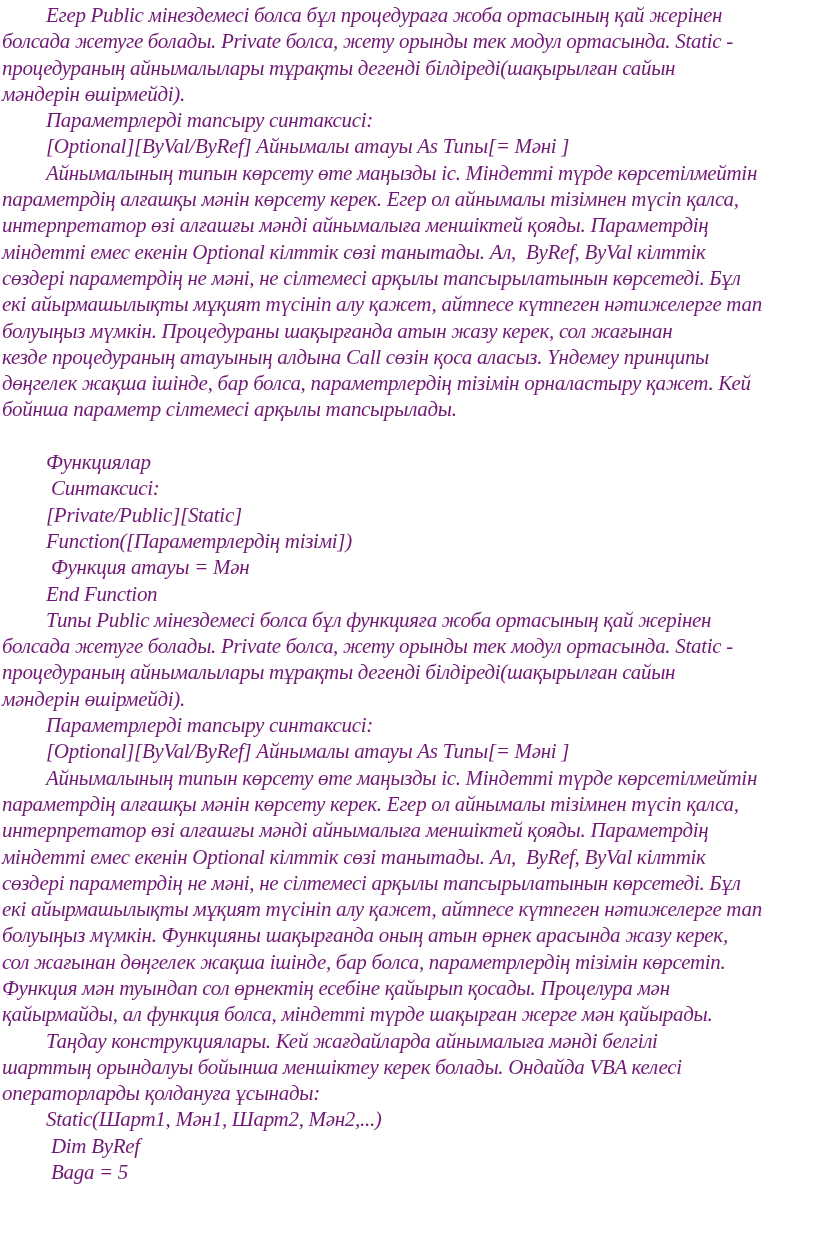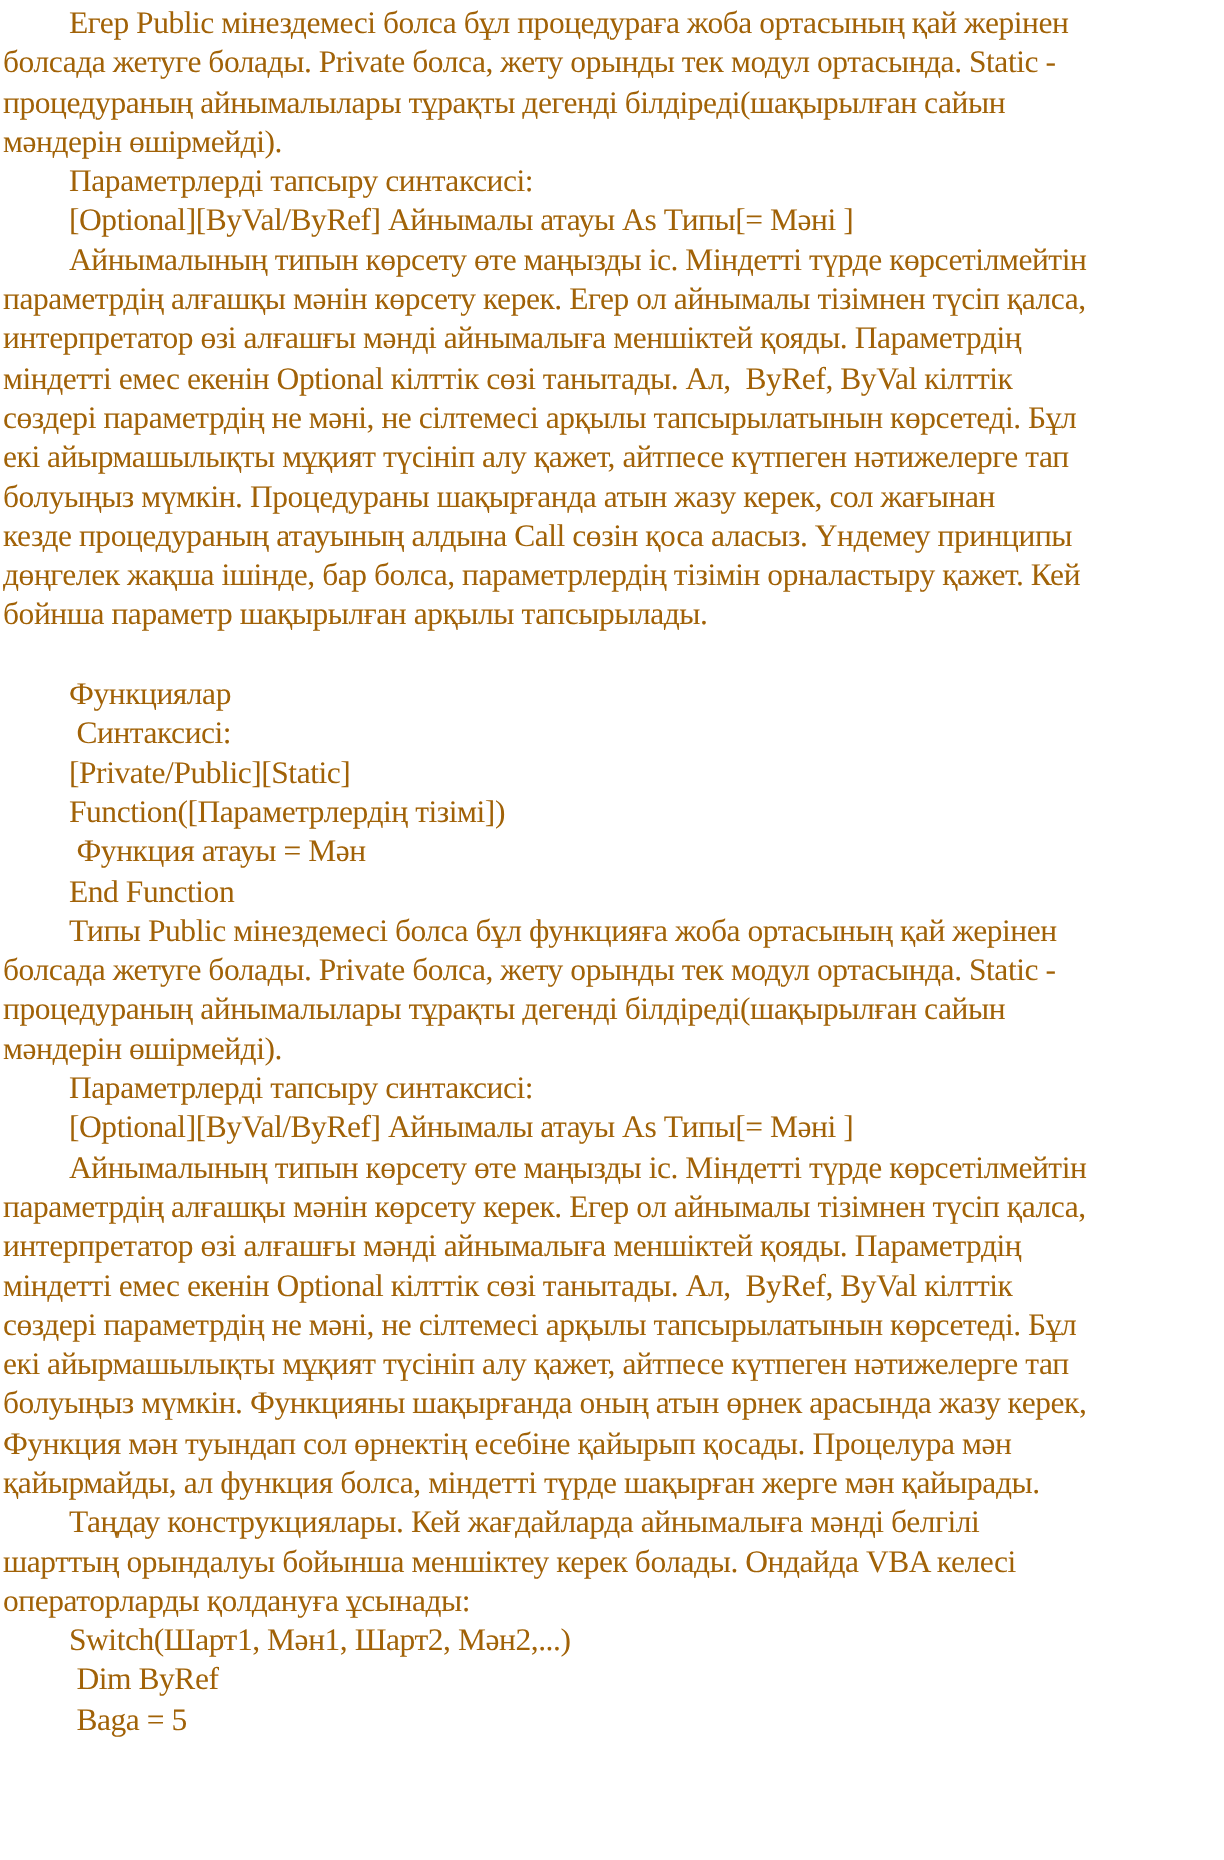--- a/index.html
+++ b/index.html
@@ -33,21 +33,21 @@
     line-height: 26.3px;
     white-space: pre;
     overflow: visible;
   }
   .line.indent { padding-left: 44px; }
 </style>
 </head>
 <body style="background: rgb(255, 255, 255);">
 
 <div class="page">
-  <div class="doc" id="doc" style="color: #a16207;">
+  <div class="doc" id="doc" style="color: #701a75; font-style: italic;">
       <div class="para">
         <div class="line indent">Егер Public мінездемесі болса бұл процедураға жоба ортасының қай жерінен</div>
         <div class="line">болсада жетуге болады. Private болса, жету орынды тек модул ортасында. Static -</div>
         <div class="line">процедураның айнымалылары тұрақты дегенді білдіреді(шақырылған сайын</div>
         <div class="line">мәндерін өшірмейді).</div>
       </div>
       <div class="para">
         <div class="line indent">Параметрлерді тапсыру синтаксисі:</div>
       </div>
       <div class="para">
@@ -56,21 +56,21 @@
       <div class="para">
         <div class="line indent">Айнымалының типын көрсету өте маңызды іс. Міндетті түрде көрсетілмейтін</div>
         <div class="line">параметрдің алғашқы мәнін көрсету керек. Егер ол айнымалы тізімнен түсіп қалса,</div>
         <div class="line">интерпретатор өзі алғашғы мәнді айнымалыға меншіктей қояды. Параметрдің</div>
         <div class="line">міндетті емес екенін Optional кілттік сөзі танытады. Ал,  ByRef, ByVal кілттік</div>
         <div class="line">сөздері параметрдің не мәні, не сілтемесі арқылы тапсырылатынын көрсетеді. Бұл</div>
         <div class="line">екі айырмашылықты мұқият түсініп алу қажет, айтпесе күтпеген нәтижелерге тап</div>
         <div class="line">болуыңыз мүмкін. Процедураны шақырғанда атын жазу керек, сол жағынан</div>
         <div class="line">кезде процедураның атауының алдына Call сөзін қоса аласыз. Үндемеу принципы</div>
         <div class="line">дөңгелек жақша ішінде, бар болса, параметрлердің тізімін орналастыру қажет. Кей</div>
-        <div class="line">бойнша параметр шақырылған арқылы тапсырылады.</div>
+        <div class="line">бойнша параметр сілтемесі арқылы тапсырылады.</div>
       </div>
       <div class="para">
         <div class="line"></div>
       </div>
       <div class="para">
         <div class="line indent">Функциялар</div>
       </div>
       <div class="para">
         <div class="line indent"> Синтаксисі:</div>
       </div>
@@ -99,30 +99,31 @@
         <div class="line indent">[Optional][ByVal/ByRef] Айнымалы атауы As Типы[= Мәні ]</div>
       </div>
       <div class="para">
         <div class="line indent">Айнымалының типын көрсету өте маңызды іс. Міндетті түрде көрсетілмейтін</div>
         <div class="line">параметрдің алғашқы мәнін көрсету керек. Егер ол айнымалы тізімнен түсіп қалса,</div>
         <div class="line">интерпретатор өзі алғашғы мәнді айнымалыға меншіктей қояды. Параметрдің</div>
         <div class="line">міндетті емес екенін Optional кілттік сөзі танытады. Ал,  ByRef, ByVal кілттік</div>
         <div class="line">сөздері параметрдің не мәні, не сілтемесі арқылы тапсырылатынын көрсетеді. Бұл</div>
         <div class="line">екі айырмашылықты мұқият түсініп алу қажет, айтпесе күтпеген нәтижелерге тап</div>
         <div class="line">болуыңыз мүмкін. Функцияны шақырғанда оның атын өрнек арасында жазу керек,</div>
+        <div class="line">сол жағынан дөңгелек жақша ішінде, бар болса, параметрлердің тізімін көрсетіп.</div>
         <div class="line">Функция мән туындап сол өрнектің есебіне қайырып қосады. Процелура мән</div>
         <div class="line">қайырмайды, ал функция болса, міндетті түрде шақырған жерге мән қайырады.</div>
       </div>
       <div class="para">
         <div class="line indent">Таңдау конструкциялары. Кей жағдайларда айнымалыға мәнді белгілі</div>
         <div class="line">шарттың орындалуы бойынша меншіктеу керек болады. Ондайда VBA келесі</div>
         <div class="line">операторларды қолдануға ұсынады:</div>
       </div>
       <div class="para">
-        <div class="line indent">Switch(Шарт1, Мән1, Шарт2, Мән2,...)</div>
+        <div class="line indent">Static(Шарт1, Мән1, Шарт2, Мән2,...)</div>
       </div>
       <div class="para">
         <div class="line indent"> Dim ByRef</div>
       </div>
       <div class="para">
         <div class="line indent"> Baga = 5</div>
       </div>
     </div>
 </div>
 

